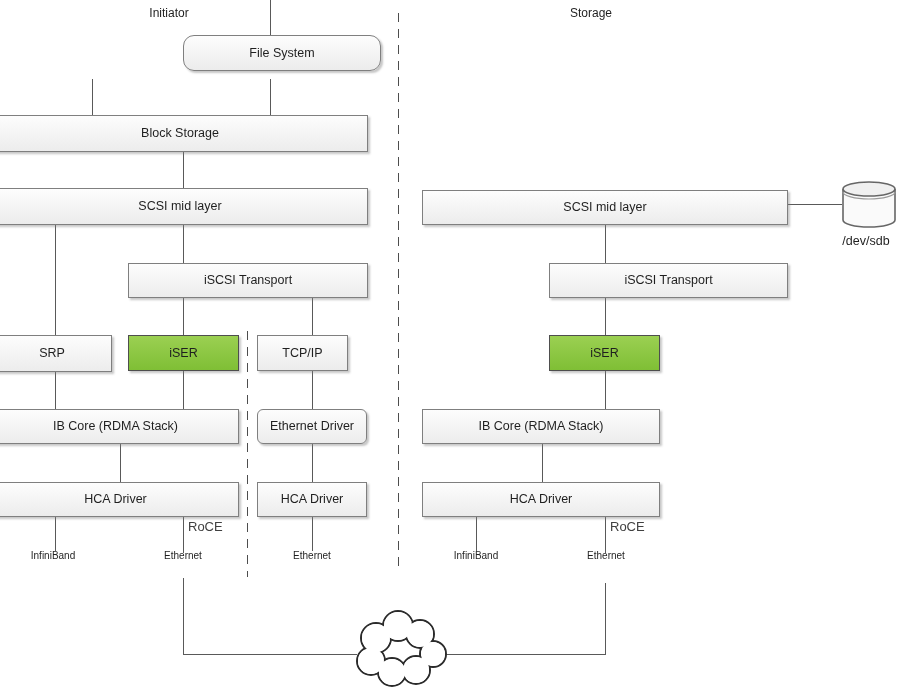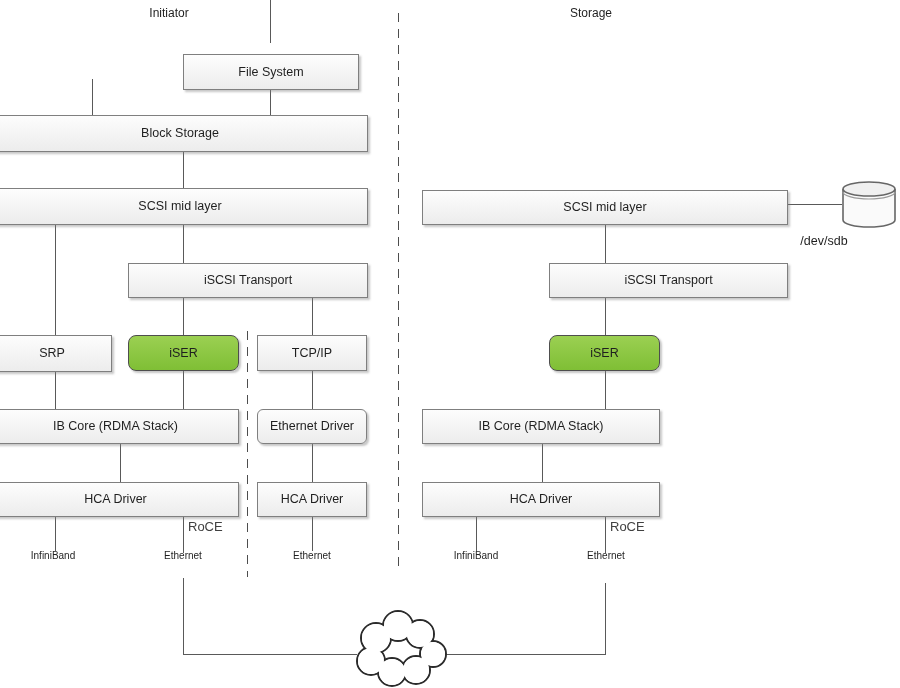--- a/index.html
+++ b/index.html
@@ -11,21 +11,20 @@
     position:absolute;box-sizing:border-box;
     background:linear-gradient(#fdfdfd,#ececec);
     border:1px solid #7f7f7f;
     box-shadow:2px 2px 2px rgba(130,130,130,.45);
     display:flex;align-items:center;justify-content:center;
     font-size:12.5px;line-height:1;white-space:nowrap;
   }
   .box.green{
     background:linear-gradient(#9bd052,#7fbf35);
     border-color:#4e4e4e;
-    border-radius:8px;
   }
   .vline{position:absolute;width:1px;background:#595959;}
   .hline{position:absolute;height:1px;background:#595959;}
   .vdash{
     position:absolute;width:1px;
     background:repeating-linear-gradient(to bottom,#4d4d4d 0 9px,transparent 9px 16px);
   }
   .hdr{position:absolute;transform:translateX(-50%);font-size:12px;white-space:nowrap;}
   .portlbl{position:absolute;transform:translateX(-50%);font-size:10px;white-space:nowrap;}
   .roce{position:absolute;font-size:13px;color:#404040;white-space:nowrap;}
@@ -67,39 +66,39 @@
   <div class="vline" style="left:183px;top:578px;height:76px;"></div>
   <div class="vline" style="left:605px;top:583px;height:71px;"></div>
   <div class="hline" style="left:183px;top:654px;width:174px;"></div>
   <div class="hline" style="left:444px;top:654px;width:162px;"></div>
 
   <div class="hline" style="left:788px;top:204px;width:54px;"></div>
 
   <div class="vdash" style="left:398px;top:13px;height:556px;"></div>
   <div class="vdash" style="left:247px;top:331px;height:246px;"></div>
 
-  <div class="box" style="left:183px;top:54px;width:176px;height:36px;">
+  <div class="box" style="left:183px;top:35px;width:198px;height:36px;border-radius:11px;">
     <span>File System</span>
   </div>
   <div class="box" style="left:-8px;top:115px;width:376px;height:37px;">
     <span>Block Storage</span>
   </div>
   <div class="box" style="left:-8px;top:188px;width:376px;height:37px;">
     <span>SCSI mid layer</span>
   </div>
   <div class="box" style="left:128px;top:263px;width:240px;height:35px;">
     <span>iSCSI Transport</span>
   </div>
   <div class="box" style="left:-8px;top:335px;width:120px;height:37px;">
     <span>SRP</span>
   </div>
   <div class="box green" style="left:128px;top:335px;width:111px;height:36px;">
     <span>iSER</span>
   </div>
-  <div class="box" style="left:257px;top:335px;width:110px;height:36px;">
+  <div class="box" style="left:257px;top:335px;width:91px;height:36px;">
     <span>TCP/IP</span>
   </div>
   <div class="box" style="left:-8px;top:409px;width:247px;height:35px;">
     <span>IB Core (RDMA Stack)</span>
   </div>
   <div class="box" style="left:257px;top:409px;width:110px;height:35px;border-radius:6px;">
     <span>Ethernet Driver</span>
   </div>
   <div class="box" style="left:-8px;top:482px;width:247px;height:35px;">
     <span>HCA Driver</span>
@@ -131,21 +130,21 @@
   <div class="portlbl" style="left:183px;top:550px;">Ethernet</div>
   <div class="portlbl" style="left:312px;top:550px;">Ethernet</div>
   <div class="portlbl" style="left:476px;top:550px;">InfiniBand</div>
   <div class="portlbl" style="left:606px;top:550px;">Ethernet</div>
 
   <svg style="left:841px;top:180px;" width="56" height="50" viewBox="0 0 56 50">
     <path d="M2,9 v31 a26,7 0 0 0 52,0 v-31" fill="#fafafa" stroke="#666666" stroke-width="1.6"></path>
     <ellipse cx="28" cy="9" rx="26" ry="7" fill="#f0f0f0" stroke="#666666" stroke-width="1.6"></ellipse>
     <path d="M2,12 a26,7 0 0 0 52,0" fill="none" stroke="#9a9a9a" stroke-width="1.2"></path>
   </svg>
-  <div class="devlbl" style="left:824px;top:234px;">/dev/sdb</div>
+  <div class="devlbl" style="left:866px;top:234px;">/dev/sdb</div>
 
   <svg style="left:350px;top:609px;" width="100" height="82" viewBox="0 0 100 82">
     <g fill="#ffffff" stroke="#2b2b2b" stroke-width="2">
       <circle cx="21" cy="52" r="14"></circle>
       <circle cx="26" cy="29" r="15"></circle>
       <circle cx="48" cy="17" r="15"></circle>
       <circle cx="70" cy="25" r="14"></circle>
       <circle cx="83" cy="45" r="13"></circle>
       <circle cx="66" cy="61" r="14"></circle>
       <circle cx="42" cy="63" r="14"></circle>

